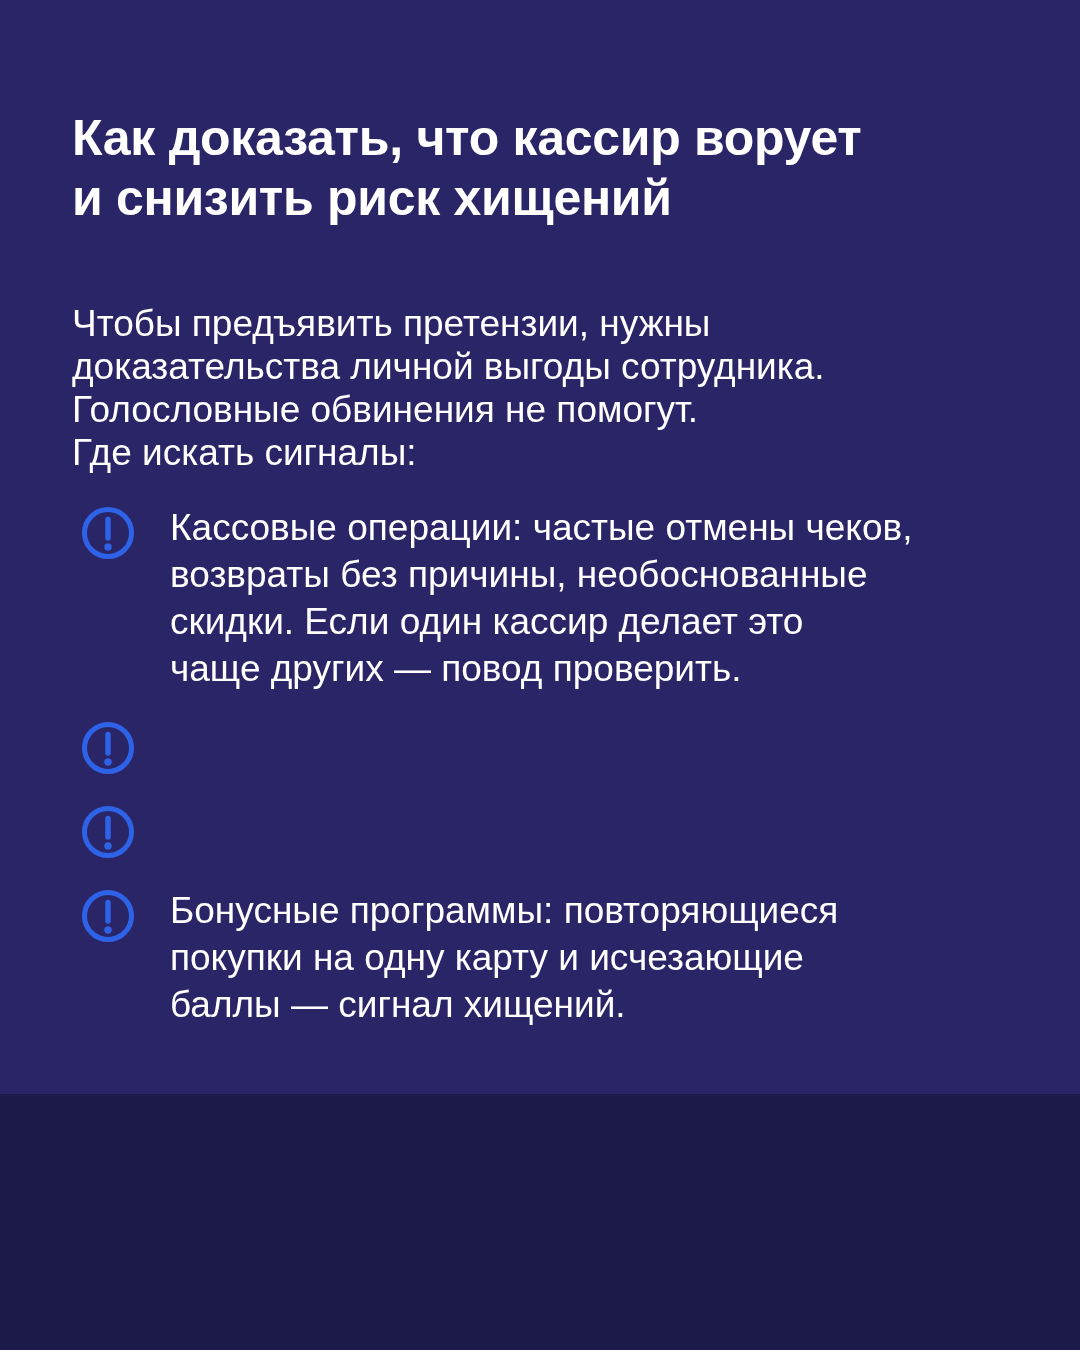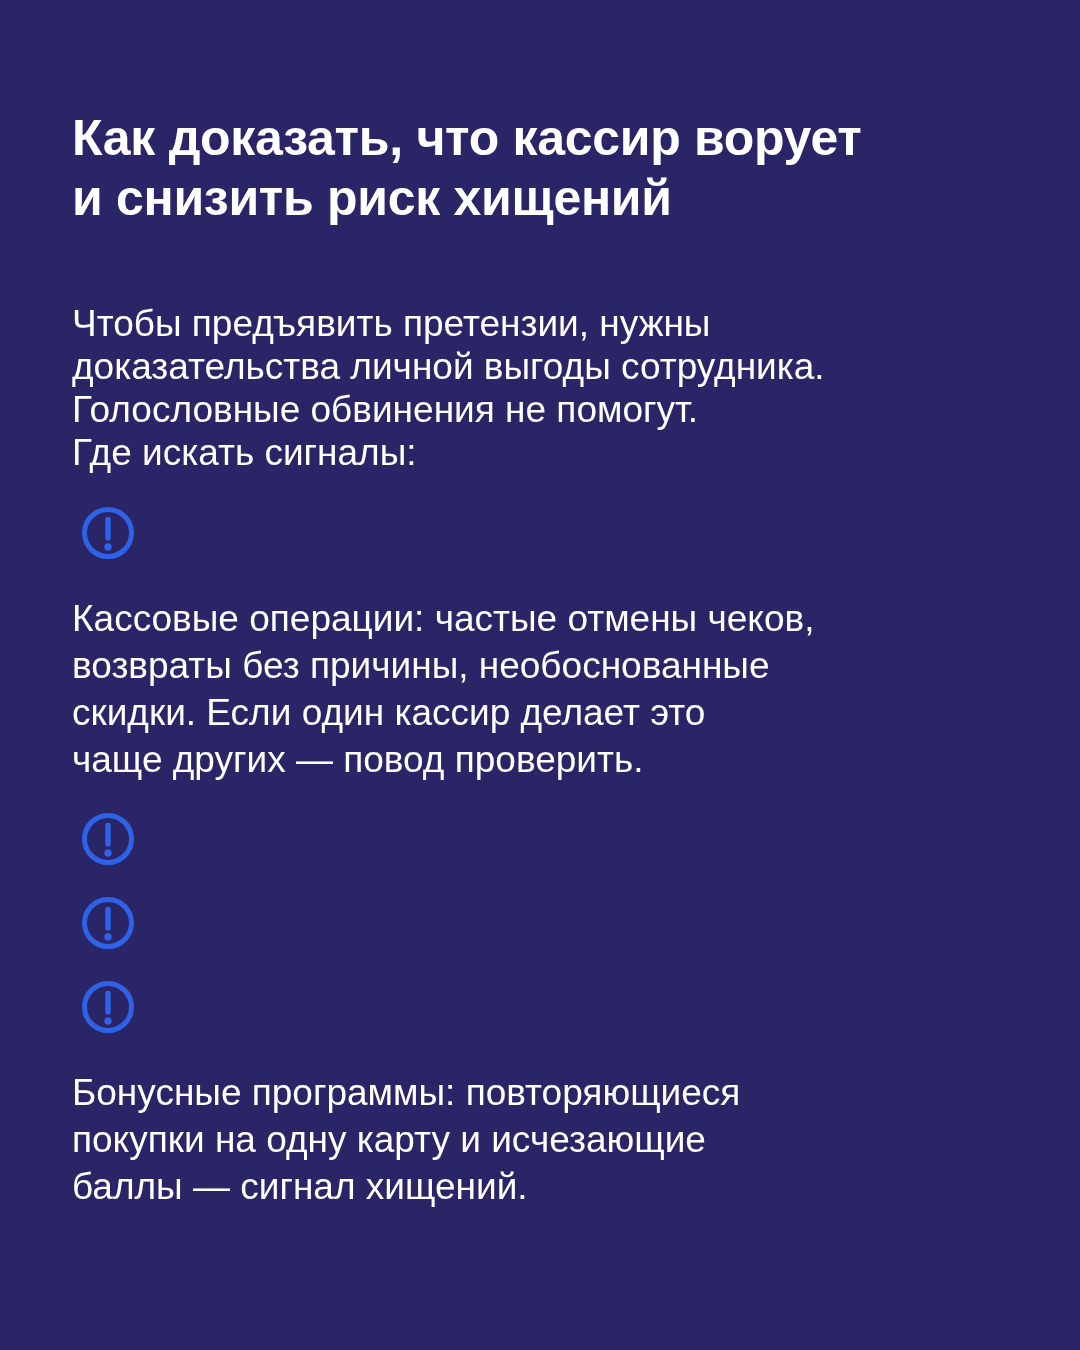--- a/index.html
+++ b/index.html
@@ -11,21 +11,21 @@
   html, body { background: #1c1a4a; }
   body {
     width: 1080px;
     height: 1350px;
     font-family: "Liberation Sans", "DejaVu Sans", sans-serif;
     overflow: hidden;
   }
   .page {
     position: relative;
     width: 1080px;
-    height: 1350px;
+    height: 1094px;
     background: var(--bg);
     color: var(--text);
     padding: 0 64px 0 72px;
     overflow: hidden;
   }
   .title {
     padding-top: 108px;
     font-size: 50px;
     line-height: 60px;
     font-weight: 700;
@@ -43,21 +43,20 @@
   }
   .signals {
     list-style: none;
     margin-top: 30px;
   }
   .signal {
     display: flex;
     align-items: flex-start;
     gap: 34px;
     margin-bottom: 27px;
-    flex-direction: column;
   }
   .signal:last-child { margin-bottom: 12px; }
   .signal .icon-wrap {
     flex: 0 0 56px;
     width: 56px;
     height: 56px;
     margin-left: 8px;
     margin-top: 1px;
   }
   .signal .icon-wrap svg { display: block; }

